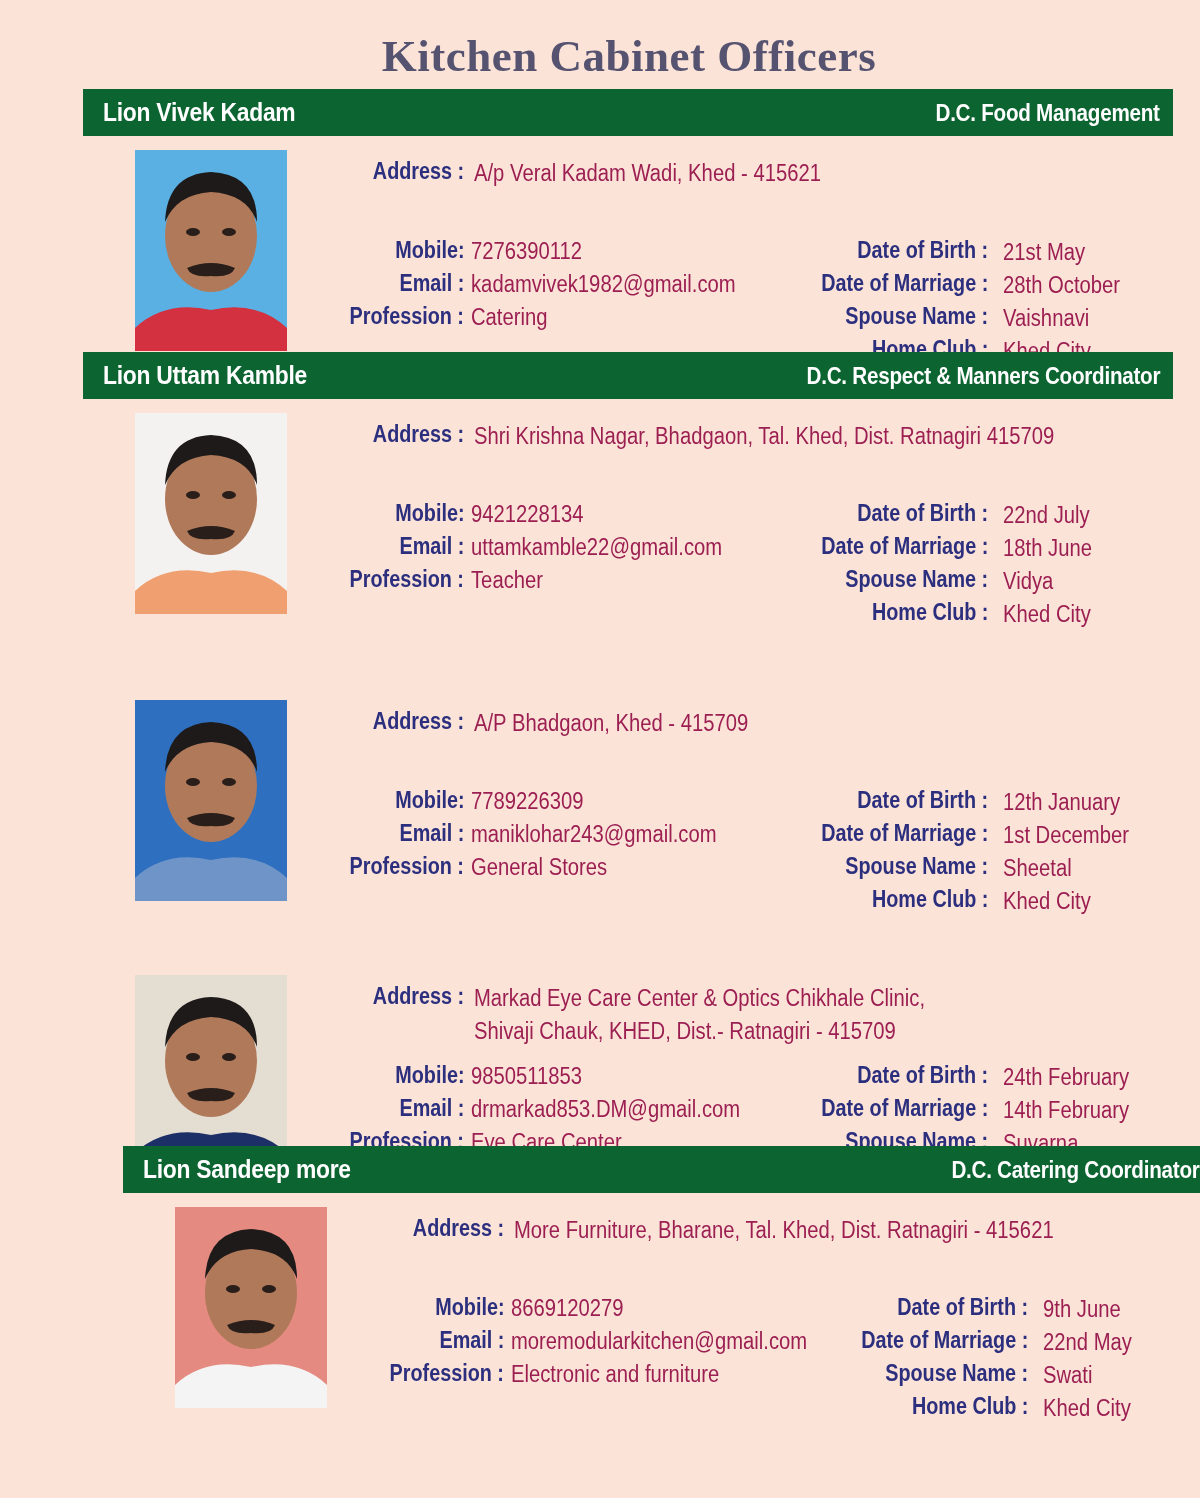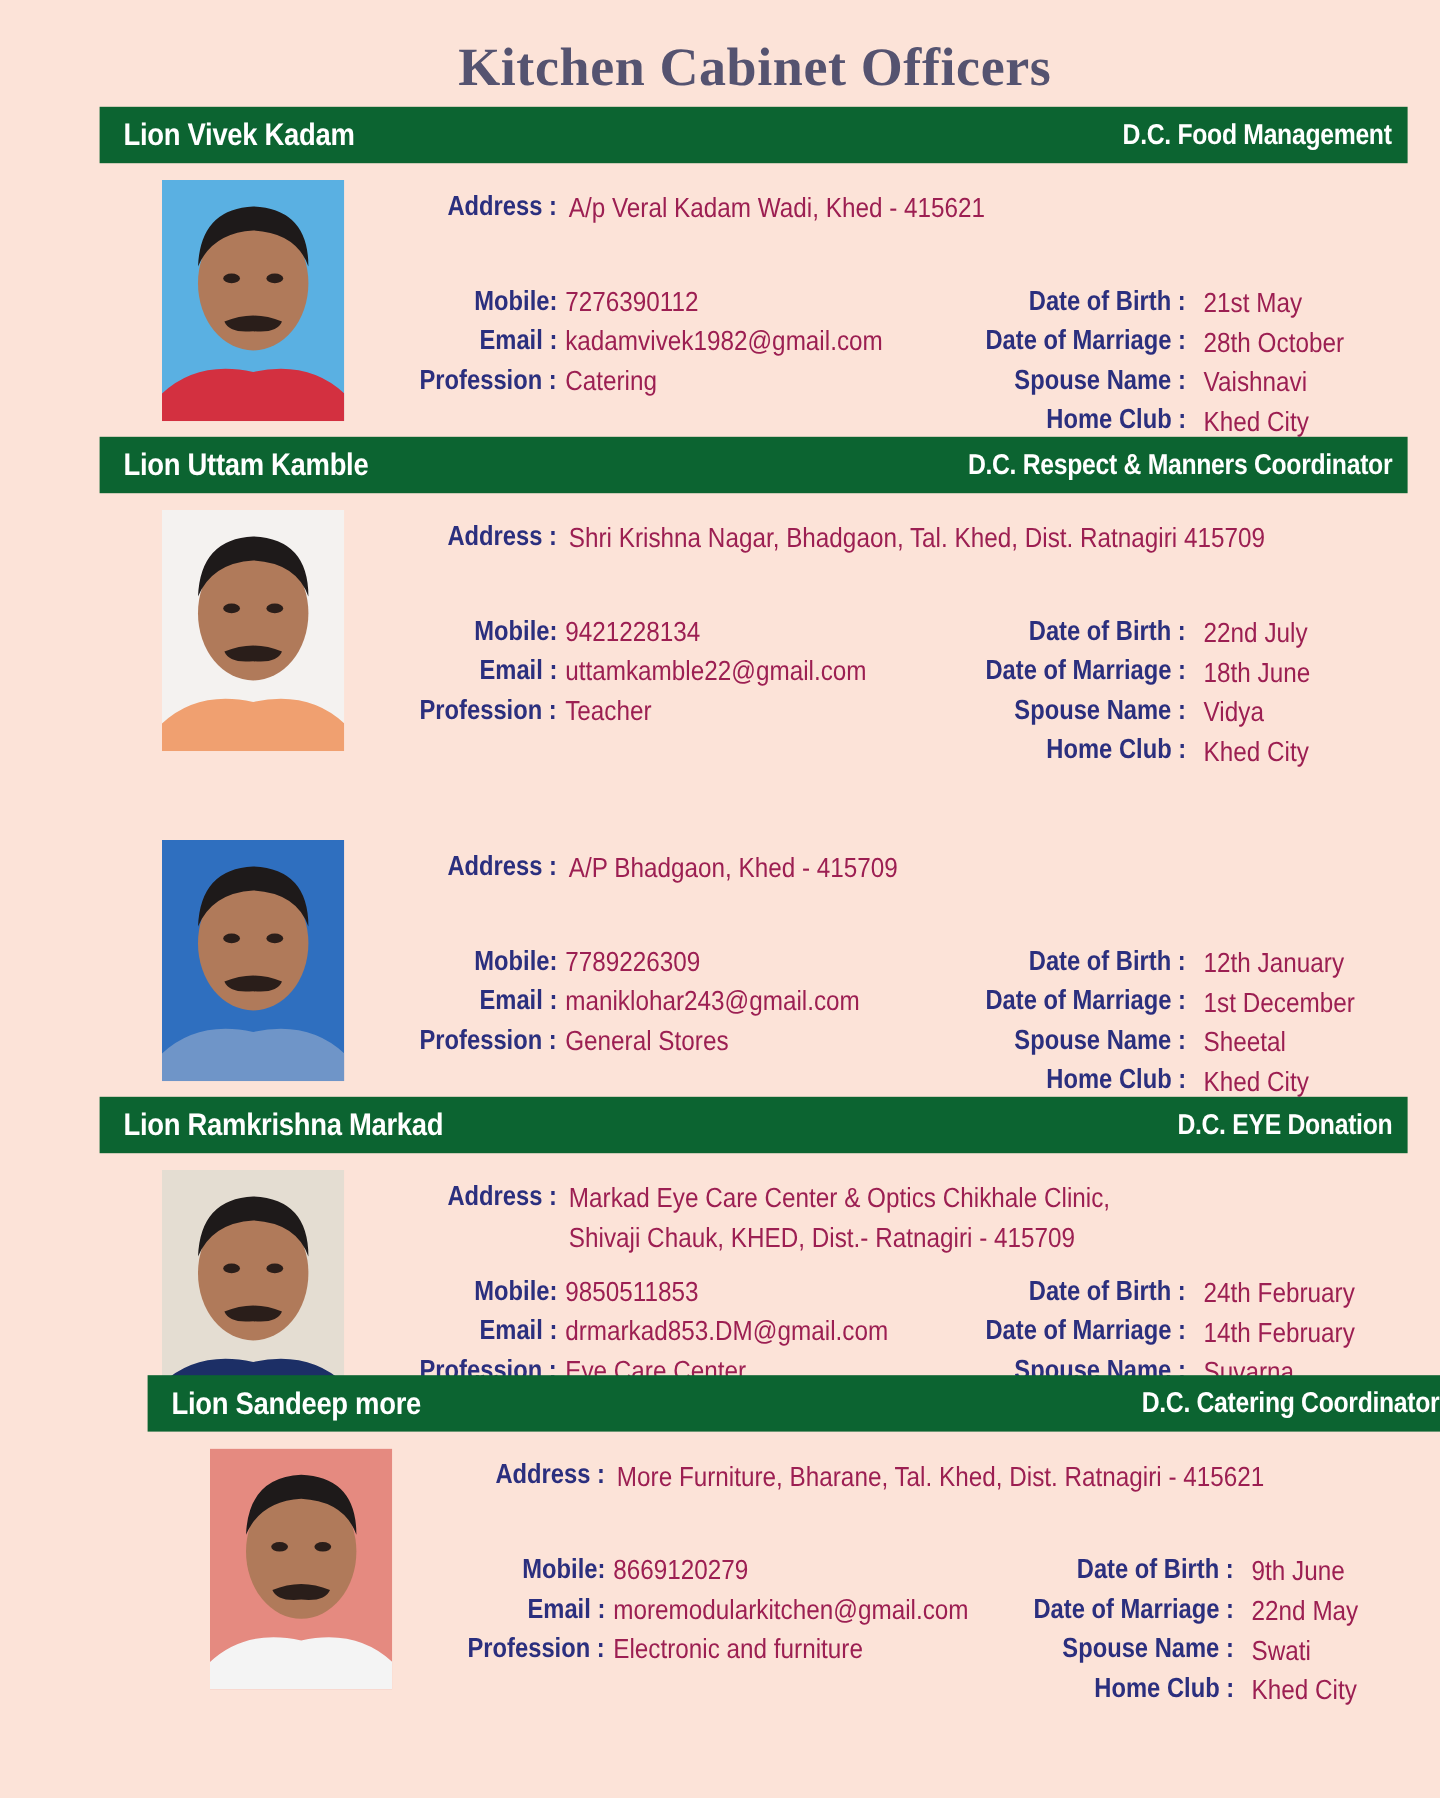--- a/index.html
+++ b/index.html
@@ -102,21 +102,21 @@
     <span class="lbl l colon-r" style="top:181px">Date of Marriage :</span>
     <span class="val" style="left:1003px; top:183px">28th October</span>
 
     <span class="lbl l colon-r" style="top:214px">Spouse Name :</span>
     <span class="val" style="left:1003px; top:216px">Vaishnavi</span>
 
     <span class="lbl l colon-r" style="top:247px">Home Club :</span>
     <span class="val" style="left:1003px; top:249px">Khed City</span>
   </div>
 
-  <div class="section" style="top: 364px; border-radius: 18px;">
+  <div class="section" style="top: 352px; border-radius: 18px;">
     <div class="bar">
       <span class="name">Lion Uttam Kamble</span>
       <span class="role">D.C. Respect &amp; Manners Coordinator</span>
     </div>
     <div class="photo">
       <svg viewBox="0 0 152 201">
         <rect class="pbg" x="0" y="0" width="152" height="201" fill="#f4f2f0"></rect>
         <ellipse cx="76" cy="86" rx="46" ry="56" fill="#b07a5a"></ellipse>
         <path d="M30 72 Q32 24 76 22 Q122 24 122 72 Q112 44 76 42 Q42 44 30 72Z" fill="#1e1a1a"></path>
         <path d="M52 118 Q76 108 100 118 Q96 128 76 126 Q56 128 52 118Z" fill="#2a1e1a"></path>
@@ -185,24 +185,20 @@
     <span class="val" style="left:1003px; top:183px">1st December</span>
 
     <span class="lbl l colon-r" style="top:214px">Spouse Name :</span>
     <span class="val" style="left:1003px; top:216px">Sheetal</span>
 
     <span class="lbl l colon-r" style="top:247px">Home Club :</span>
     <span class="val" style="left:1003px; top:249px">Khed City</span>
   </div>
 
   <div class="section" style="top: 914px;">
-    <div class="bar">
-      <span class="name">Lion Ramkrishna Markad</span>
-      <span class="role">D.C. EYE Donation</span>
-    </div>
     <div class="photo">
       <svg viewBox="0 0 152 201">
         <rect class="pbg" x="0" y="0" width="152" height="201" fill="#e4ddd2"></rect>
         <ellipse cx="76" cy="86" rx="46" ry="56" fill="#b07a5a"></ellipse>
         <path d="M30 72 Q32 24 76 22 Q122 24 122 72 Q112 44 76 42 Q42 44 30 72Z" fill="#1e1a1a"></path>
         <path d="M52 118 Q76 108 100 118 Q96 128 76 126 Q56 128 52 118Z" fill="#2a1e1a"></path>
         <ellipse cx="58" cy="82" rx="7" ry="4" fill="#2a1e1a"></ellipse>
         <ellipse cx="94" cy="82" rx="7" ry="4" fill="#2a1e1a"></ellipse>
         <path class="shirt" d="M0 201 L0 178 Q30 150 76 160 Q122 150 152 178 L152 201Z" fill="#1c2f66"></path>
       </svg>

